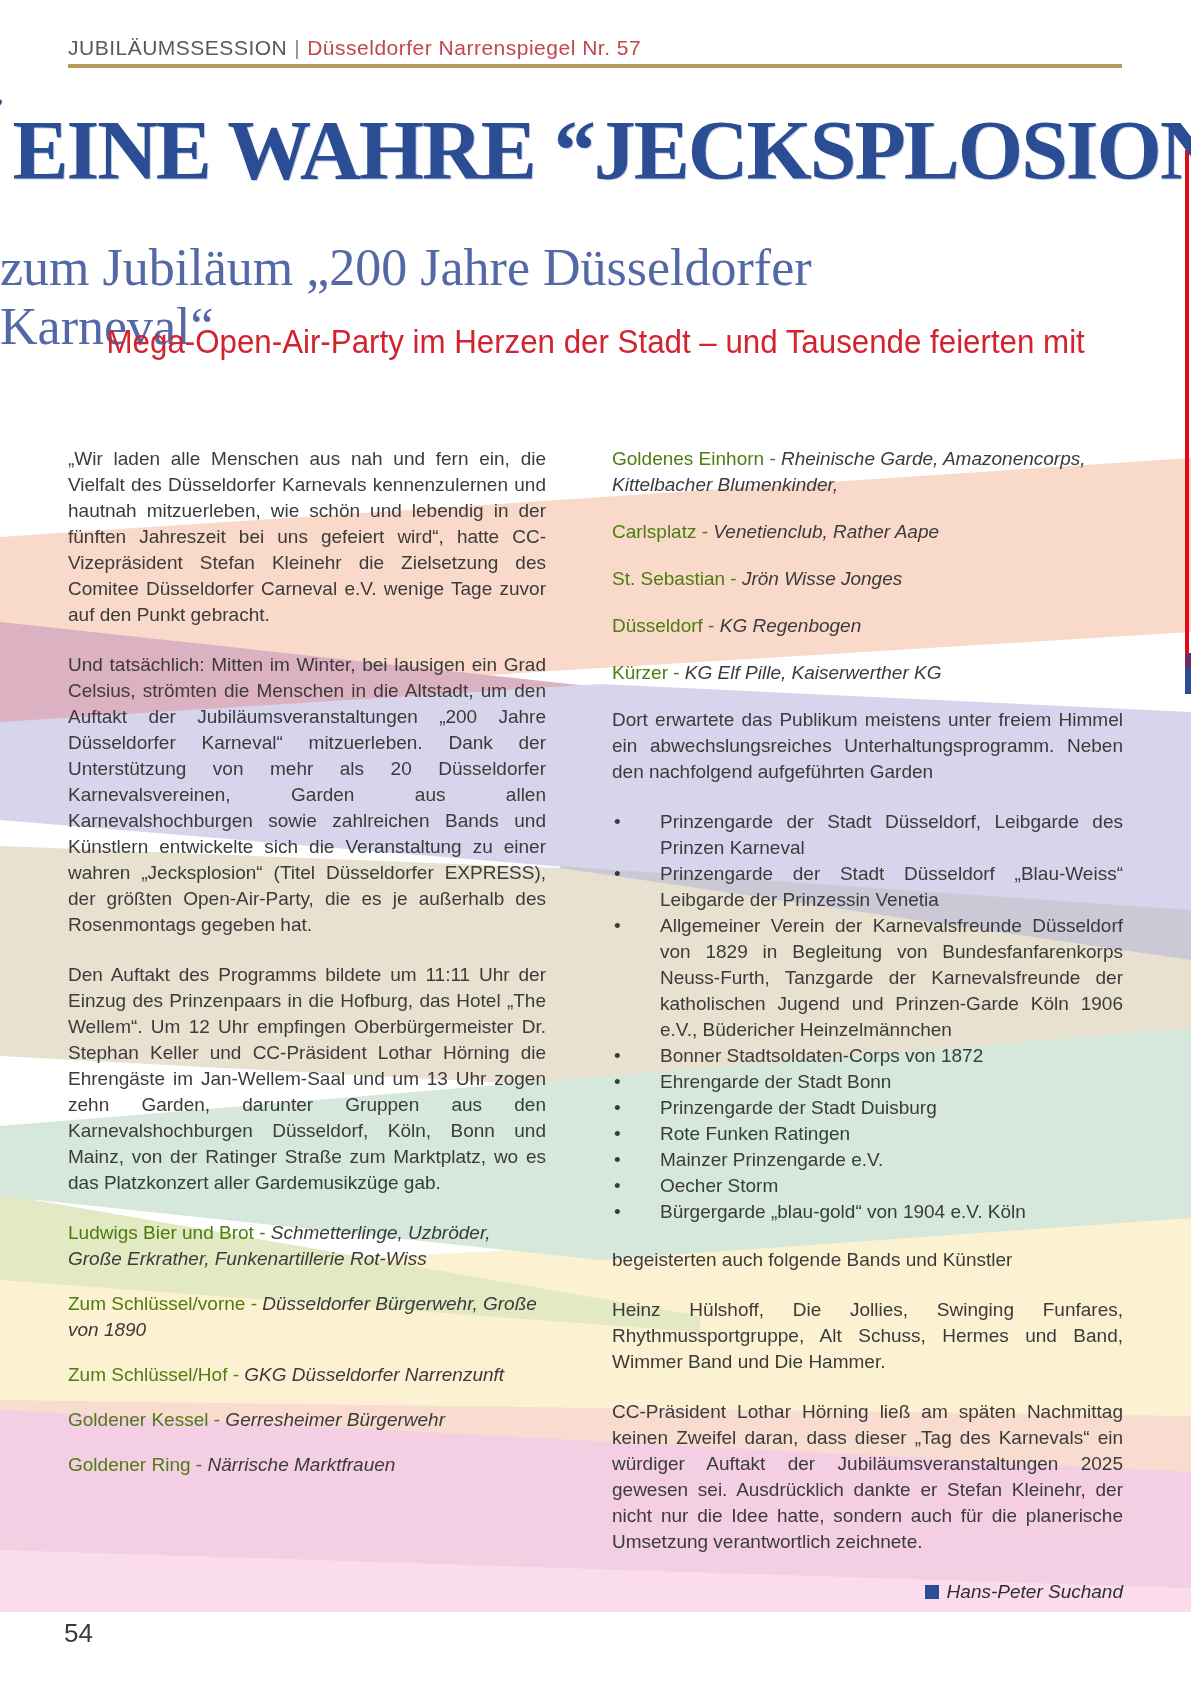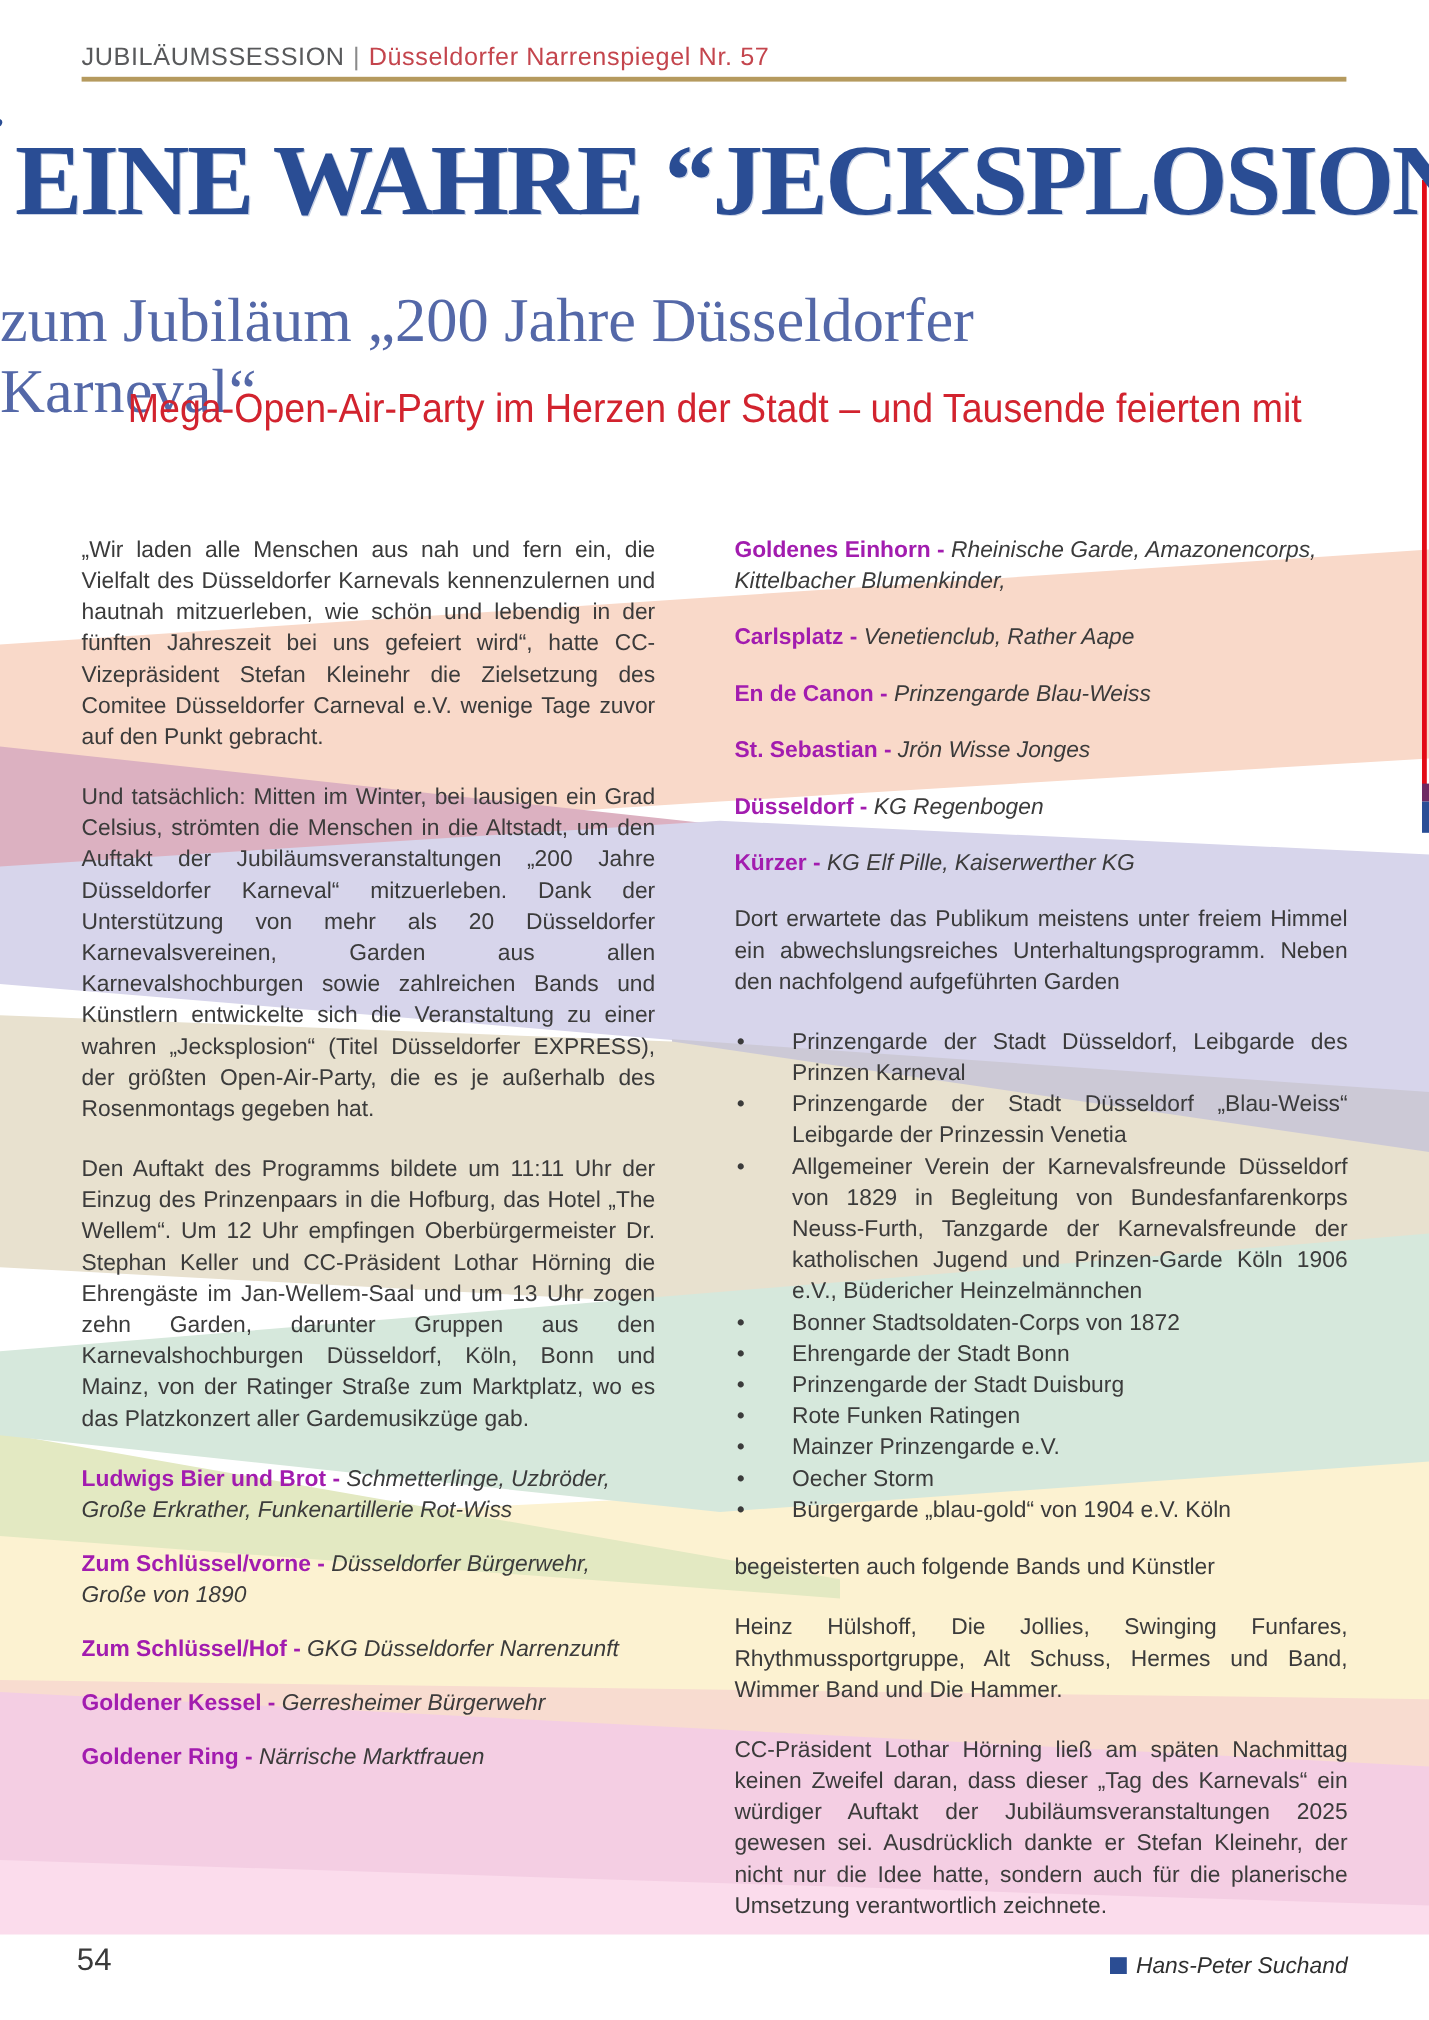--- a/index.html
+++ b/index.html
@@ -28,21 +28,21 @@
   .tagline-wrap{position:absolute;left:0;top:322px;width:1191px;display:flex;justify-content:center;}
   h3.tagline{margin:0;color:#d2232e;font-size:34px;font-weight:500;white-space:nowrap;
            transform:scaleX(.92);}
 
   
   .col{position:absolute;top:446px;font-size:19px;line-height:26px;text-align:justify;}
   .col.left{left:68px;width:478px;}
   .col.right{left:612px;width:511px;}
   .body-p{margin:0 0 24px 0;}
   .venue{margin:0 0 19px 0;text-align:left;}
-  .vname{font-weight:bold;color:#a21caf;}
+  .vname{font-weight:normal;color:#4d7c0f;}
   .vgroups{font-style:italic;}
   .venues-right .venue{margin-bottom:21px;}
 
   ul.garden{list-style:none;margin:0 0 22px 0;padding:0;}
   ul.garden li{position:relative;padding-left:48px;margin:0;text-align:justify;}
   ul.garden li::before{content:"\2022";position:absolute;left:2px;top:0;font-size:19px;}
 
   .byline{margin-top:6px;text-align:right;font-weight:normal;font-style:italic;color:#2f2f2f;}
   .byline .sq{display:inline-block;width:14px;height:14px;background:#2b4d93;margin-right:8px;
               vertical-align:-1px;}
@@ -126,21 +126,20 @@
         </div>
     </section>
 
     <section class="col right">
       <div class="venues-right">
 
           <p class="venue"><b class="vname">Goldenes Einhorn -</b> <i class="vgroups">Rheinische Garde, Amazonencorps, Kittelbacher Blumenkinder,</i></p>
 
           <p class="venue"><b class="vname">Carlsplatz -</b> <i class="vgroups">Venetienclub, Rather Aape</i></p>
 
-          <p class="venue"><b class="vname">En de Canon -</b> <i class="vgroups">Prinzengarde Blau-Weiss</i></p>
 
           <p class="venue"><b class="vname">St. Sebastian -</b> <i class="vgroups">Jrön Wisse Jonges</i></p>
 
           <p class="venue"><b class="vname">Düsseldorf -</b> <i class="vgroups">KG Regenbogen</i></p>
 
           <p class="venue"><b class="vname">Kürzer -</b> <i class="vgroups">KG Elf Pille, Kaiserwerther KG</i></p>
         </div>
 
       <p class="body-p">Dort erwartete das Publikum meistens unter freiem Himmel ein abwechslungsreiches Unterhaltungsprogramm. Neben den nachfolgend aufgeführten Garden</p>
 

